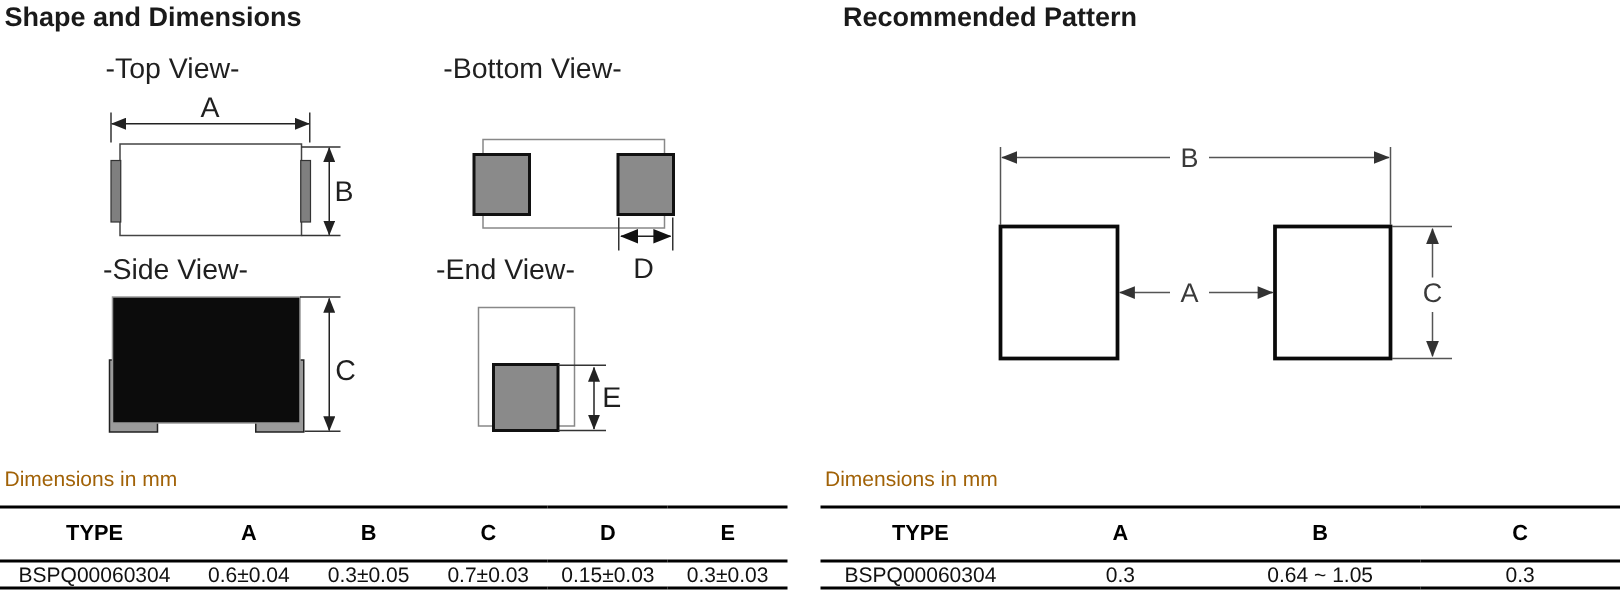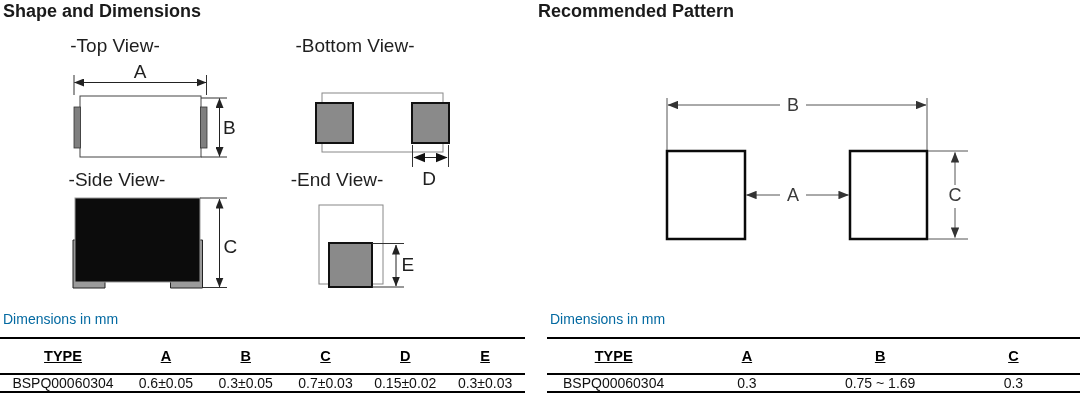--- a/index.html
+++ b/index.html
@@ -2,39 +2,39 @@
 <html><head>
 <meta charset="utf-8">
 <style>
   html,body{margin:0;padding:0;}
   body{
     width:1080px;height:410px;position:relative;background:#ffffff;
     font-family:"Liberation Sans", sans-serif;color:#1a1a1a;overflow:hidden;
   }
   .sec-title{position:absolute;top:1px;font-size:18px;font-weight:bold;white-space:nowrap;}
   #title-shape{left:3px;}
-  #title-pattern{left:538px;}
+  #title-pattern{left:562px;}
   svg{position:absolute;top:24px;}
   #svg-shape{left:0;}
   #svg-pattern{left:540px;}
   svg text{font-family:"Liberation Sans", sans-serif;}
   .vlabel{font-size:19px;fill:#1f1f1f;}
   .dlabel{font-size:19px;fill:#1f1f1f;}
   .plabel{font-size:18px;fill:#3a3a3a;}
   .dim{stroke:#222222;stroke-width:1;fill:none;}
   .ext{stroke:#333333;stroke-width:1;fill:none;}
   .gdim{stroke:#555555;stroke-width:1;fill:none;}
   .tablewrap{position:absolute;top:311px;}
   #table-shape{left:0;width:525px;}
   #table-pattern{left:547px;width:533px;}
-  .note{font-size:14px;line-height:16px;margin:0 0 10px 3px;color:#0369a1;}
+  .note{font-size:14px;line-height:16px;margin:0 0 10px 3px;color:#a16207;}
   table{border-collapse:collapse;width:100%;table-layout:fixed;
         border-top:2px solid #000;border-bottom:2px solid #000;}
   thead th{font-size:14.5px;font-weight:bold;text-align:center;
-           padding:9px 12px;border-bottom:2px solid #000;color:#000;text-decoration:underline;}
+           padding:9px 12px;border-bottom:2px solid #000;color:#000;}
   tbody td{font-size:14px;text-align:center;padding:0 0;color:#111;white-space:nowrap;}
 </style>
 </head>
 <body>
 
 <div class="sec-title" id="title-shape">Shape and Dimensions</div>
 <div class="sec-title" id="title-pattern">Recommended Pattern</div>
 
 <svg id="svg-shape" width="540" height="278" viewBox="0 0 540 278">
   <defs>
@@ -140,24 +140,24 @@
         <th>A</th>
         <th>B</th>
         <th>C</th>
         <th>D</th>
         <th>E</th>
       </tr>
     </thead>
     <tbody>
       <tr>
         <td>BSPQ00060304</td>
-        <td>0.6±0.05</td>
+        <td>0.6±0.04</td>
         <td>0.3±0.05</td>
         <td>0.7±0.03</td>
-        <td>0.15±0.02</td>
+        <td>0.15±0.03</td>
         <td>0.3±0.03</td>
       </tr>
     </tbody>
   </table>
 </div>
 
 <div class="tablewrap" id="table-pattern">
   <p class="note">Dimensions in mm</p>
   <table>
     <colgroup>
@@ -171,18 +171,18 @@
         <th>TYPE</th>
         <th>A</th>
         <th>B</th>
         <th>C</th>
       </tr>
     </thead>
     <tbody>
       <tr>
         <td>BSPQ00060304</td>
         <td>0.3</td>
-        <td>0.75 ~ 1.69</td>
+        <td>0.64 ~ 1.05</td>
         <td>0.3</td>
       </tr>
     </tbody>
   </table>
 </div>
 
 </body></html>

